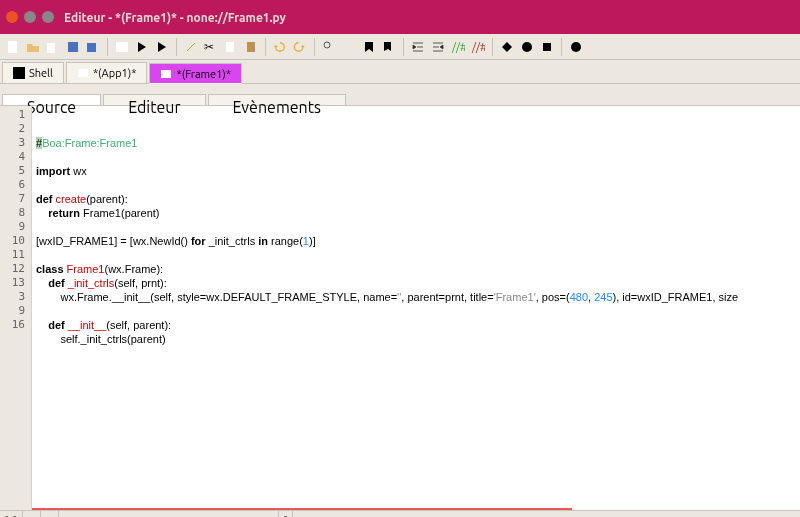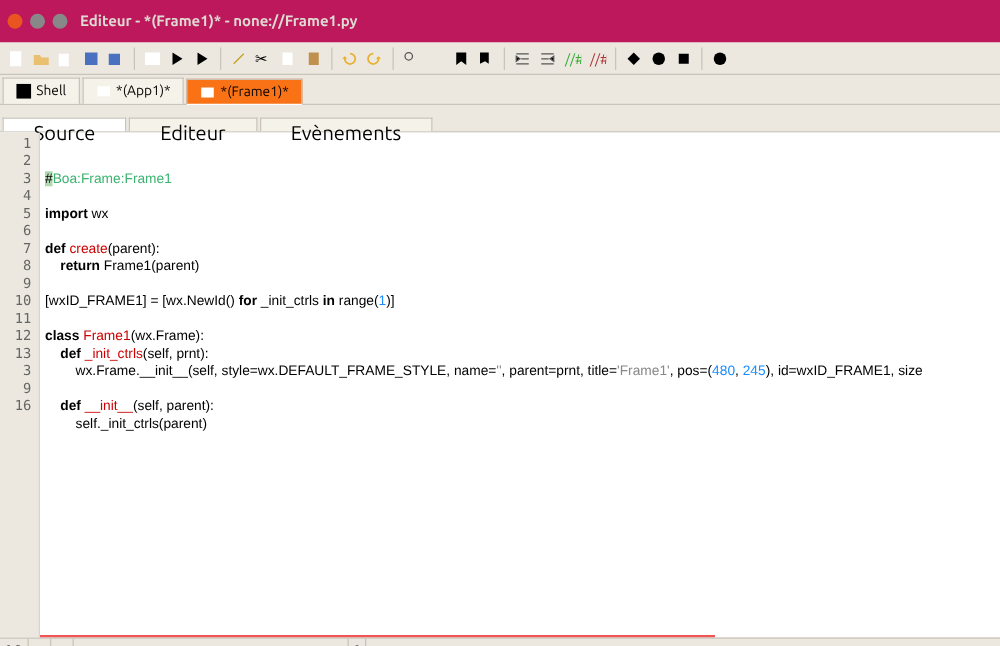--- a/index.html
+++ b/index.html
@@ -6,21 +6,21 @@
 body { font-family:"Ubuntu",Arial,sans-serif; font-size:11px; background:#f0ebe2; width:800px; height:517px; overflow:hidden; }
 .titlebar { background:#be185d; height:24px; display:flex; align-items:center; padding:17px 6px; color:#dfdbd2; font-size:12px; font-weight:bold; }
 .winbtns { display:flex; gap:6px; margin-right:10px; }
 .winbtn { width:12px; height:12px; border-radius:50%; }
 .close{ background:#e95420; } .min{ background:#888; } .max{ background:#888; }
 .toolbar { background:#ece8df; height:26px; border-bottom:1px solid #c8c4bb; display:flex; align-items:center; padding:0 4px; gap:2px; }
 .tbtn { width:18px; height:18px; display:flex; align-items:center; justify-content:center; cursor:pointer; border-radius:2px; }
 .tsep{ width:1px; height:18px; background:#c8c4bb; margin:0 3px; }
 .tabs { background:#ece8df; height:24px; display:flex; border-bottom:1px solid #c8c4bb; }
 .tab { padding:3px 10px; border:1px solid #c8c4bb; border-bottom:none; background:#f5f2ea; margin-top:2px; margin-left:2px; display:flex; align-items:center; gap:4px; font-size:11px; cursor:pointer; }
-.tab.active{ background:#f97316; border-bottom:1px solid #fff; position:relative; top:1px; }
+.tab.active{ background:#d946ef; border-bottom:1px solid #fff; position:relative; top:1px; }
 .subtabs { background:#ece8df; height:22px; display:flex; border-bottom:1px solid #c8c4bb; }
 .stab { padding:3px 24px; border:1px solid #c8c4bb; border-bottom:none; background:#f5f2ea; margin-top:10px; margin-left:2px; font-size:16px; cursor:pointer; }
 .stab.active{ background:#fff; }
 .editor { display:flex; height:404px; background:#fff; overflow:hidden; }
 .gutter { background:#ece8df; width:32px; border-right:1px solid #d8d4cb; text-align:right; padding:2px 6px 0 0; font-family:"DejaVu Sans Mono",monospace; font-size:11px; color:#666; line-height:14px; }
 .code { flex:1; font-family:Liberation Sans, sans-serif; font-size:11px; padding:2px 0 0 4px; white-space:pre; line-height:14px; overflow-x:hidden; position:relative; }
 .k{ color:#000; font-weight:bold;margin-top:48px; } .s{ color:#888; } .n{ color:#1a8cff; } .nm{ color:#c00;margin-top:20px; }
 .comment{ color:#3cb371; }
 .cursor{ background:#b0d8b0; }
 .redline{ position:absolute; bottom:0; left:0; width:540px; height:2px; background:#e55; }

